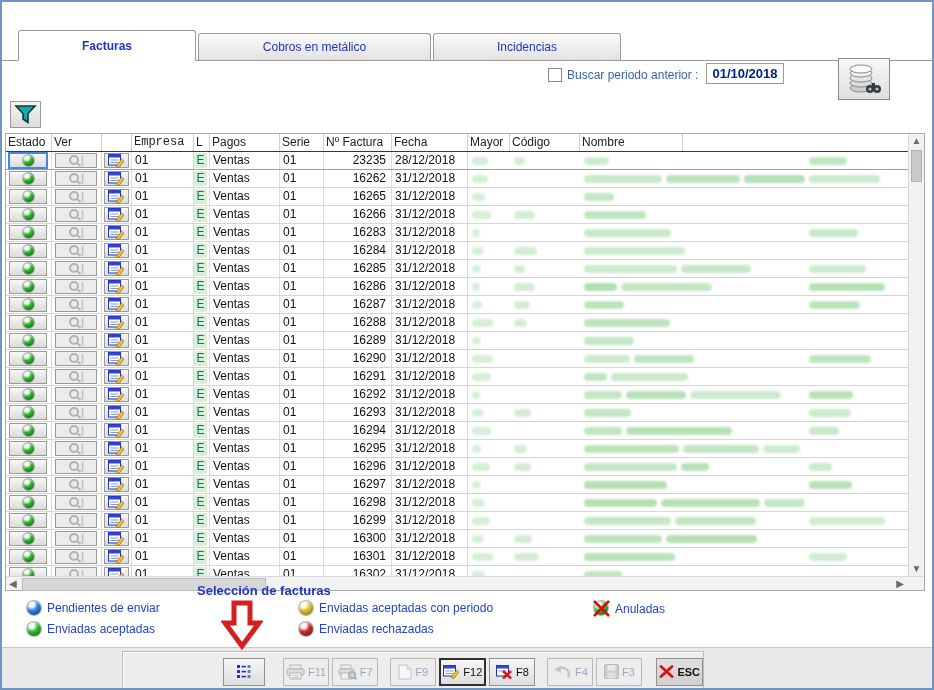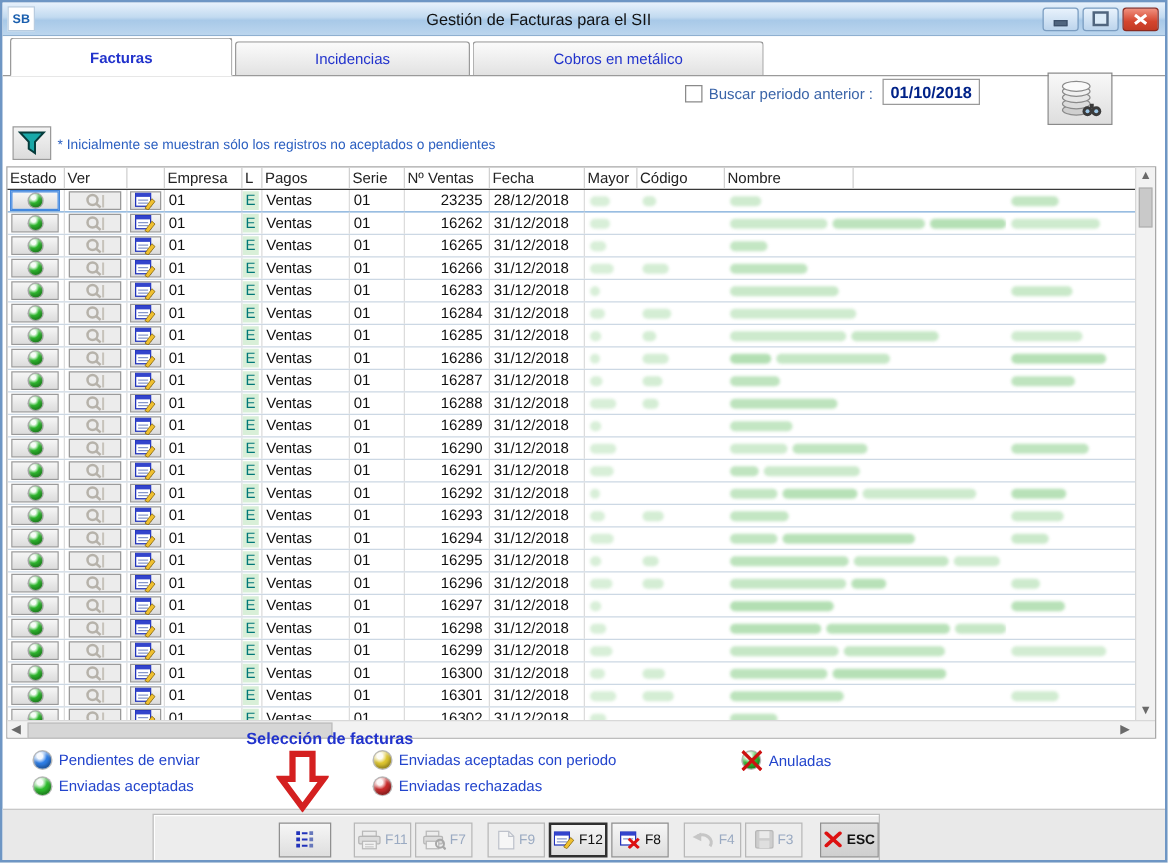--- a/index.html
+++ b/index.html
@@ -17,21 +17,21 @@
   .wbtn.close{background:linear-gradient(#f0907e,#d4452e 60%,#c23a24);border-color:#8a2a20;}
   .glyph-min{width:9px;height:3px;background:#50657e;border:1px solid #3c506a;margin-top:6px;}
   .glyph-max{width:9px;height:8px;border:2px solid #50657e;background:#dcebf8;}
   
   .tabs{position:absolute;left:0;top:27px;right:0;height:31px;display:flex;align-items:flex-end;
     border-bottom:1px solid #9a9a9a;background:#fff;}
   .tab{height:27px;line-height:27px;text-align:center;font-size:12px;color:#2233cc;
     background:linear-gradient(#fbfbfb,#e2e2e2);border:1px solid #9a9a9a;border-bottom:none;
     border-radius:3px 3px 0 0;margin-right:2px;box-sizing:border-box;}
   .tab.active{height:31px;line-height:31px;background:#fff;font-weight:bold;margin-bottom:-1px;
-    border-bottom:1px solid #fff;margin-left:6px;}
+    border-bottom:1px solid #fff;margin-left:16px;}
   
   .regtitle{position:absolute;left:366px;top:64px;font-size:14px;font-weight:bold;color:#1a3ab8;}
   .chk{position:absolute;left:546px;top:66px;width:12px;height:12px;background:#fff;border:1px solid #8a8a8a;}
   .chklabel{position:absolute;left:565px;top:66px;font-size:12px;color:#3a64a8;}
   .datefield{position:absolute;left:704px;top:61px;width:76px;height:19px;border:1px solid #9a9a9a;
     background:#fff;font-size:13px;font-weight:bold;color:#002288;text-align:center;line-height:19px;}
   .dbbtn{position:absolute;left:836px;top:56px;width:52px;height:42px;border:1px solid #8a8a8a;
     background:linear-gradient(#f8f8f8,#dedede);padding:0;display:flex;align-items:center;justify-content:center;cursor:pointer;}
   
   .filterbtn{position:absolute;left:8px;top:99px;width:31px;height:27px;border:1px solid #9a9a9a;
@@ -84,42 +84,25 @@
   .tb.disabled{color:#9aaac2;border-color:#b8b8b8;background:#ededed;cursor:default;}
   .tb.disabled svg{opacity:.55;}
   .tb.default{border:2px solid #303030;}
   .tb.esc{background:linear-gradient(#e0e0e0,#cfcfcf);font-weight:bold;}
 </style>
 </head>
 <body>
 
 <div class="window">
 
-  <div class="titlebar">
-    <span class="applogo">SB</span>
-    <span class="title">Gestión de Facturas para el SII</span>
-    <span class="winbtns">
-      <span class="wbtn">
-          <span class="glyph-min"></span>
-        </span>
-      <span class="wbtn">
-          <span class="glyph-max"></span>
-        </span>
-      <span class="wbtn close">
-        <svg width="11" height="9" viewBox="0 0 11 9">
-            <path d="M1 1 L10 8 M10 1 L1 8" stroke="#fff" stroke-width="2.4"></path>
-          </svg>
-      </span>
-    </span>
-  </div>
 
   <div class="tabs" id="tabs">
       <div class="tab active" style="width: 178px;">Facturas</div>
+      <div class="tab" style="width: 233px;">Cobros en metálico</div>
       <div class="tab" style="width: 188px;">Incidencias</div>
-      <div class="tab" style="width: 233px;">Cobros en metálico</div>
     </div>
 
   <span class="chk"></span>
   <span class="chklabel">Buscar periodo anterior :</span>
   <span class="datefield">01/10/2018</span>
 
   <button class="dbbtn">
     <svg width="36" height="32" viewBox="0 0 36 32">
       <ellipse cx="15" cy="25" rx="11" ry="4" fill="#cfcfcf" stroke="#8a8a8a"></ellipse>
       <ellipse cx="15" cy="20" rx="11" ry="4" fill="#dcdcdc" stroke="#8a8a8a"></ellipse>
@@ -132,32 +115,31 @@
         <circle cx="31" cy="26" r="1.6" fill="#9ec8e8"></circle>
       <rect x="26" y="20" width="3" height="4" fill="#3a3a3a"></rect>
     </svg>
   </button>
 
   <button class="filterbtn">
     <svg width="23" height="21" viewBox="0 0 23 21">
       <path d="M2 2 H21 L14 9.5 V18.5 L9 15 V9.5 Z" fill="#18a8a8" stroke="#063c3c" stroke-width="1.6"></path>
     </svg>
   </button>
-  <span class="filternote">* Inicialmente se muestran sólo los registros no aceptados o pendientes</span>
 
   <div class="tablewrap">
     <div class="thead" id="thead">
         <div class="hcell" style="width: 46px;">Estado</div>
         <div class="hcell" style="width: 50px;">Ver</div>
         <div class="hcell" style="width: 30px;"></div>
-        <div class="hcell" style="width: 62px;">Empresa</div>
+        <div class="hcell" style="width: 62px; font-family: Liberation Mono, monospace;">Empresa</div>
         <div class="hcell" style="width: 16px;">L</div>
         <div class="hcell" style="width: 70px;">Pagos</div>
         <div class="hcell" style="width: 44px;">Serie</div>
-        <div class="hcell" style="width: 68px;">Nº Ventas</div>
+        <div class="hcell" style="width: 68px;">Nº Factura</div>
         <div class="hcell" style="width: 76px;">Fecha</div>
         <div class="hcell" style="width: 42px;">Mayor</div>
         <div class="hcell" style="width: 70px;">Código</div>
         <div class="hcell" style="width: 103px;">Nombre</div>
       </div>
     <div class="tbody" id="tbody">
         <div class="row first">
           <div class="cell sep" style="width: 46px;">
             <button class="rowbtn focused" style="width: 38px; margin: 0px 3px;">
               <span class="sph" style="width: 11px; height: 11px; background: radial-gradient(circle at 35% 28%, rgba(255, 255, 255, 0.95) 0px, rgba(255, 255, 255, 0.95) 16%, rgba(255, 255, 255, 0) 42%), rgb(47, 191, 47);"></span>

